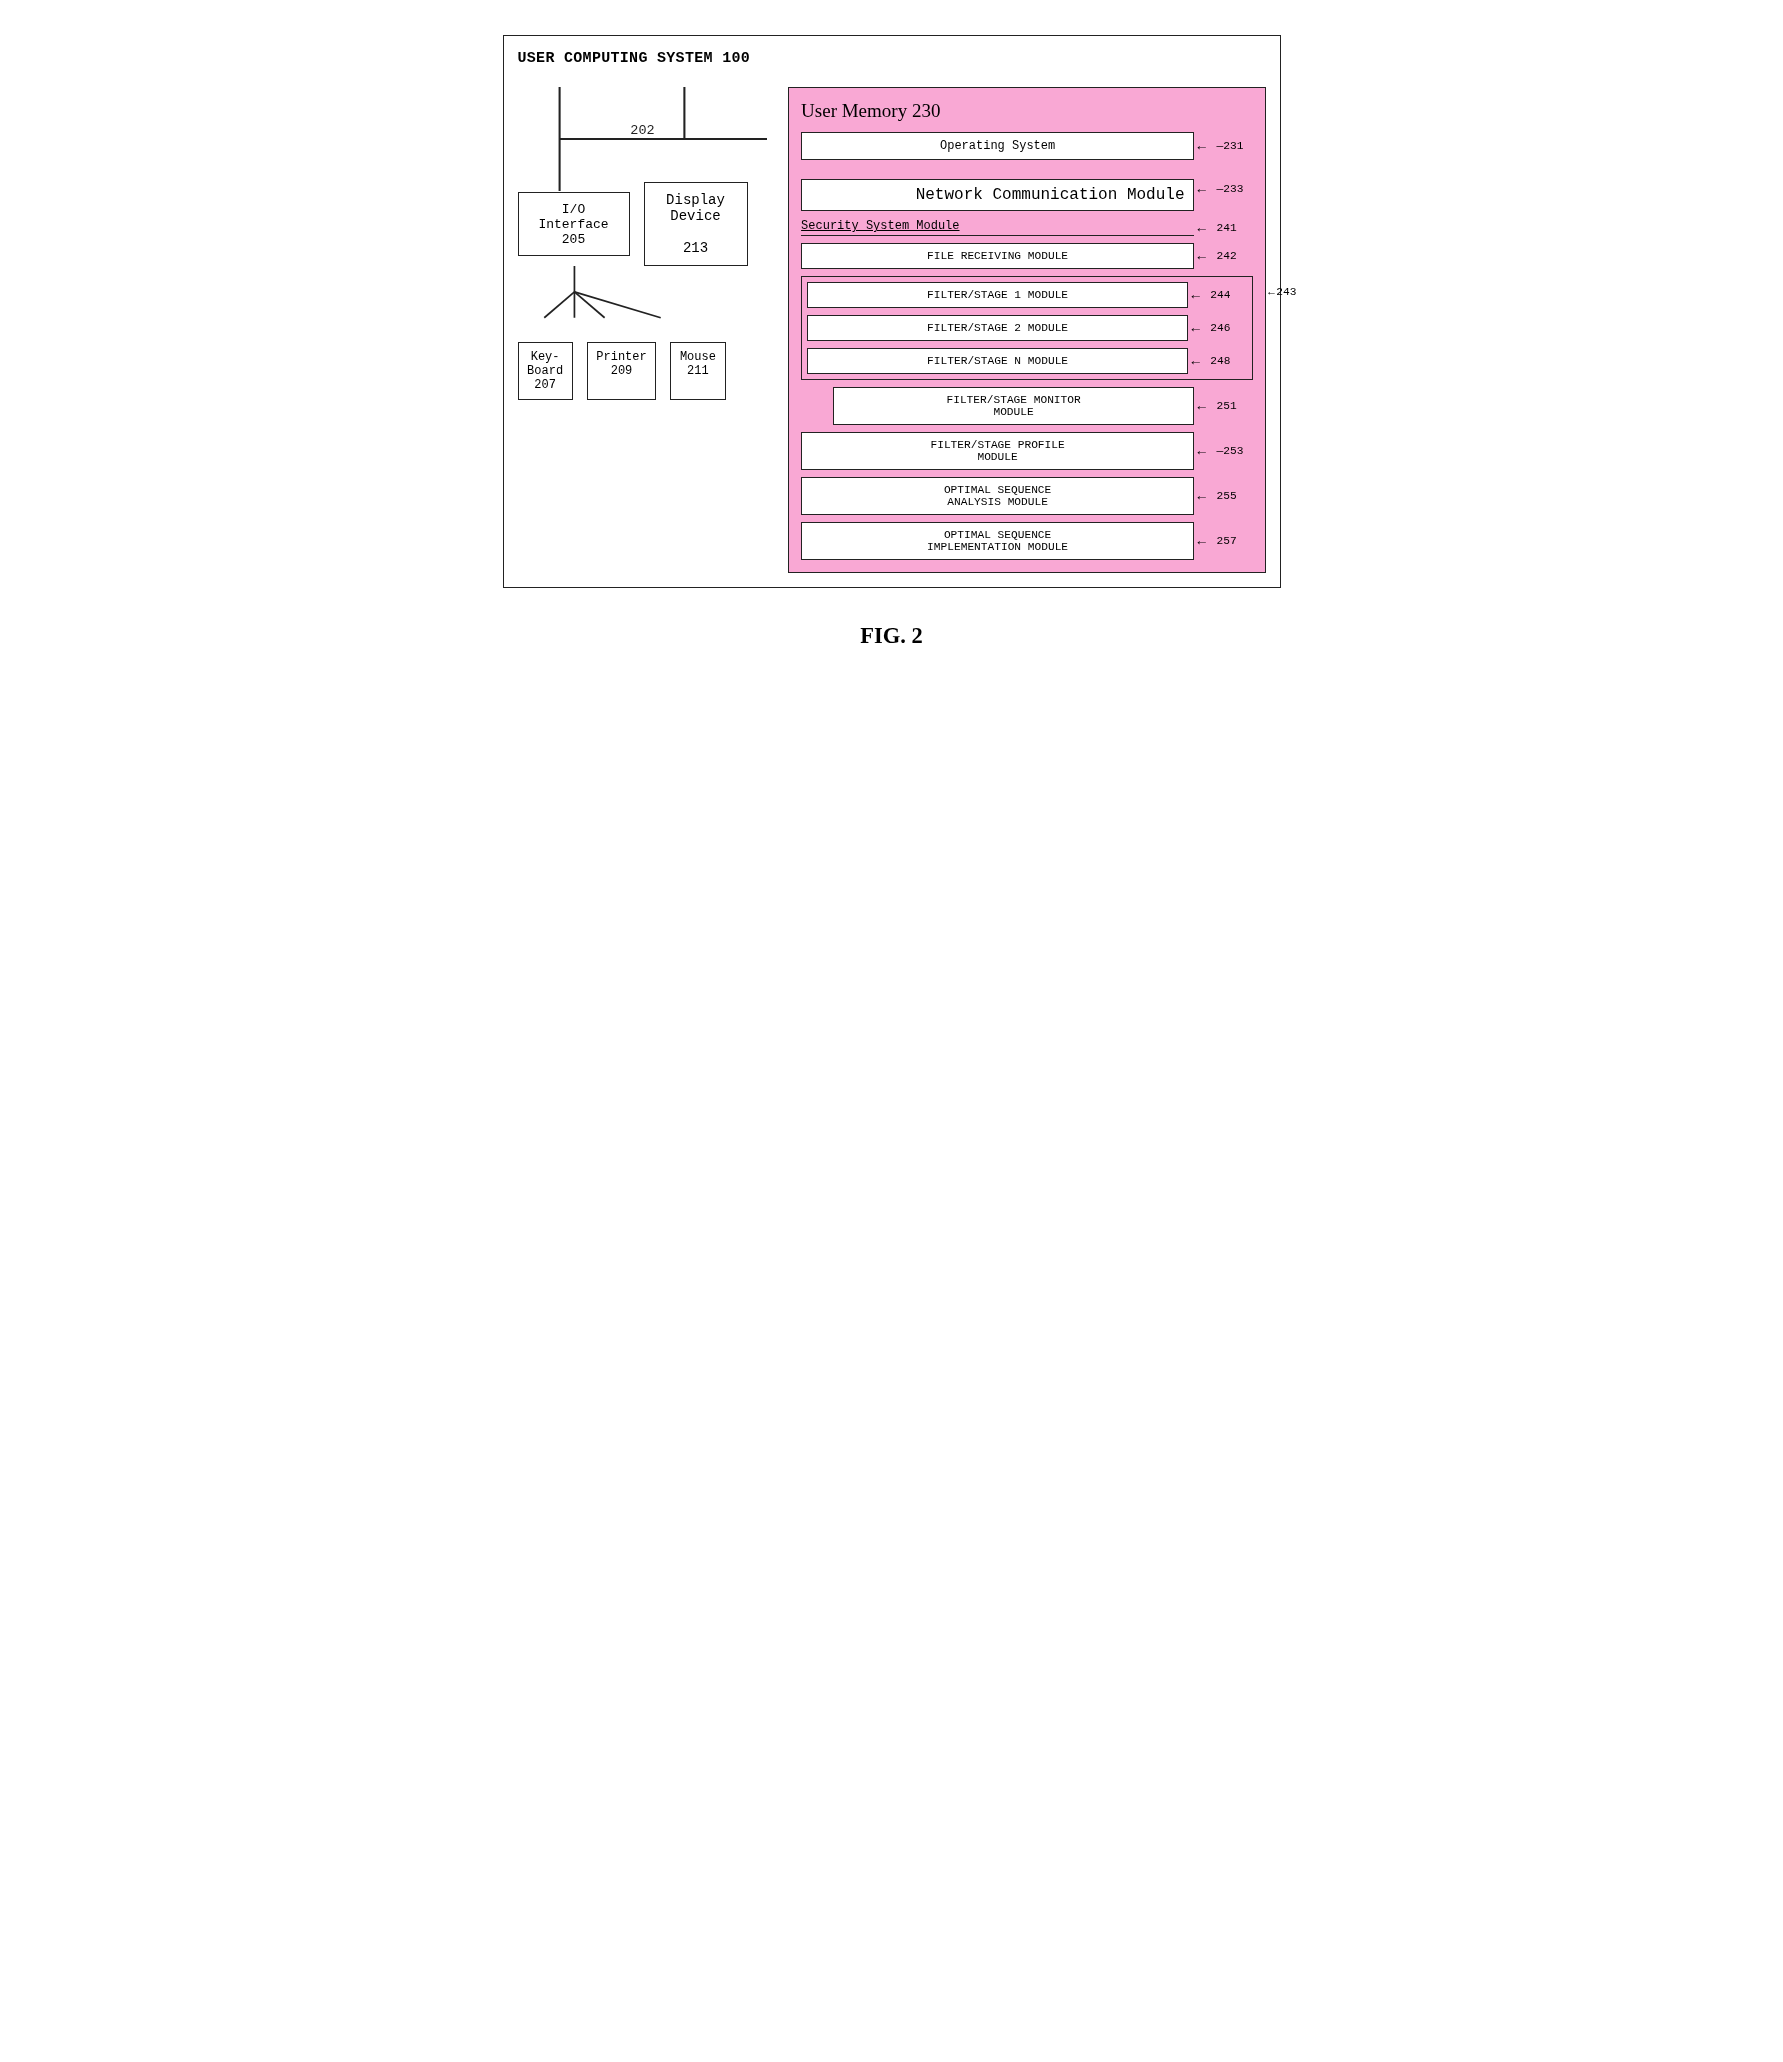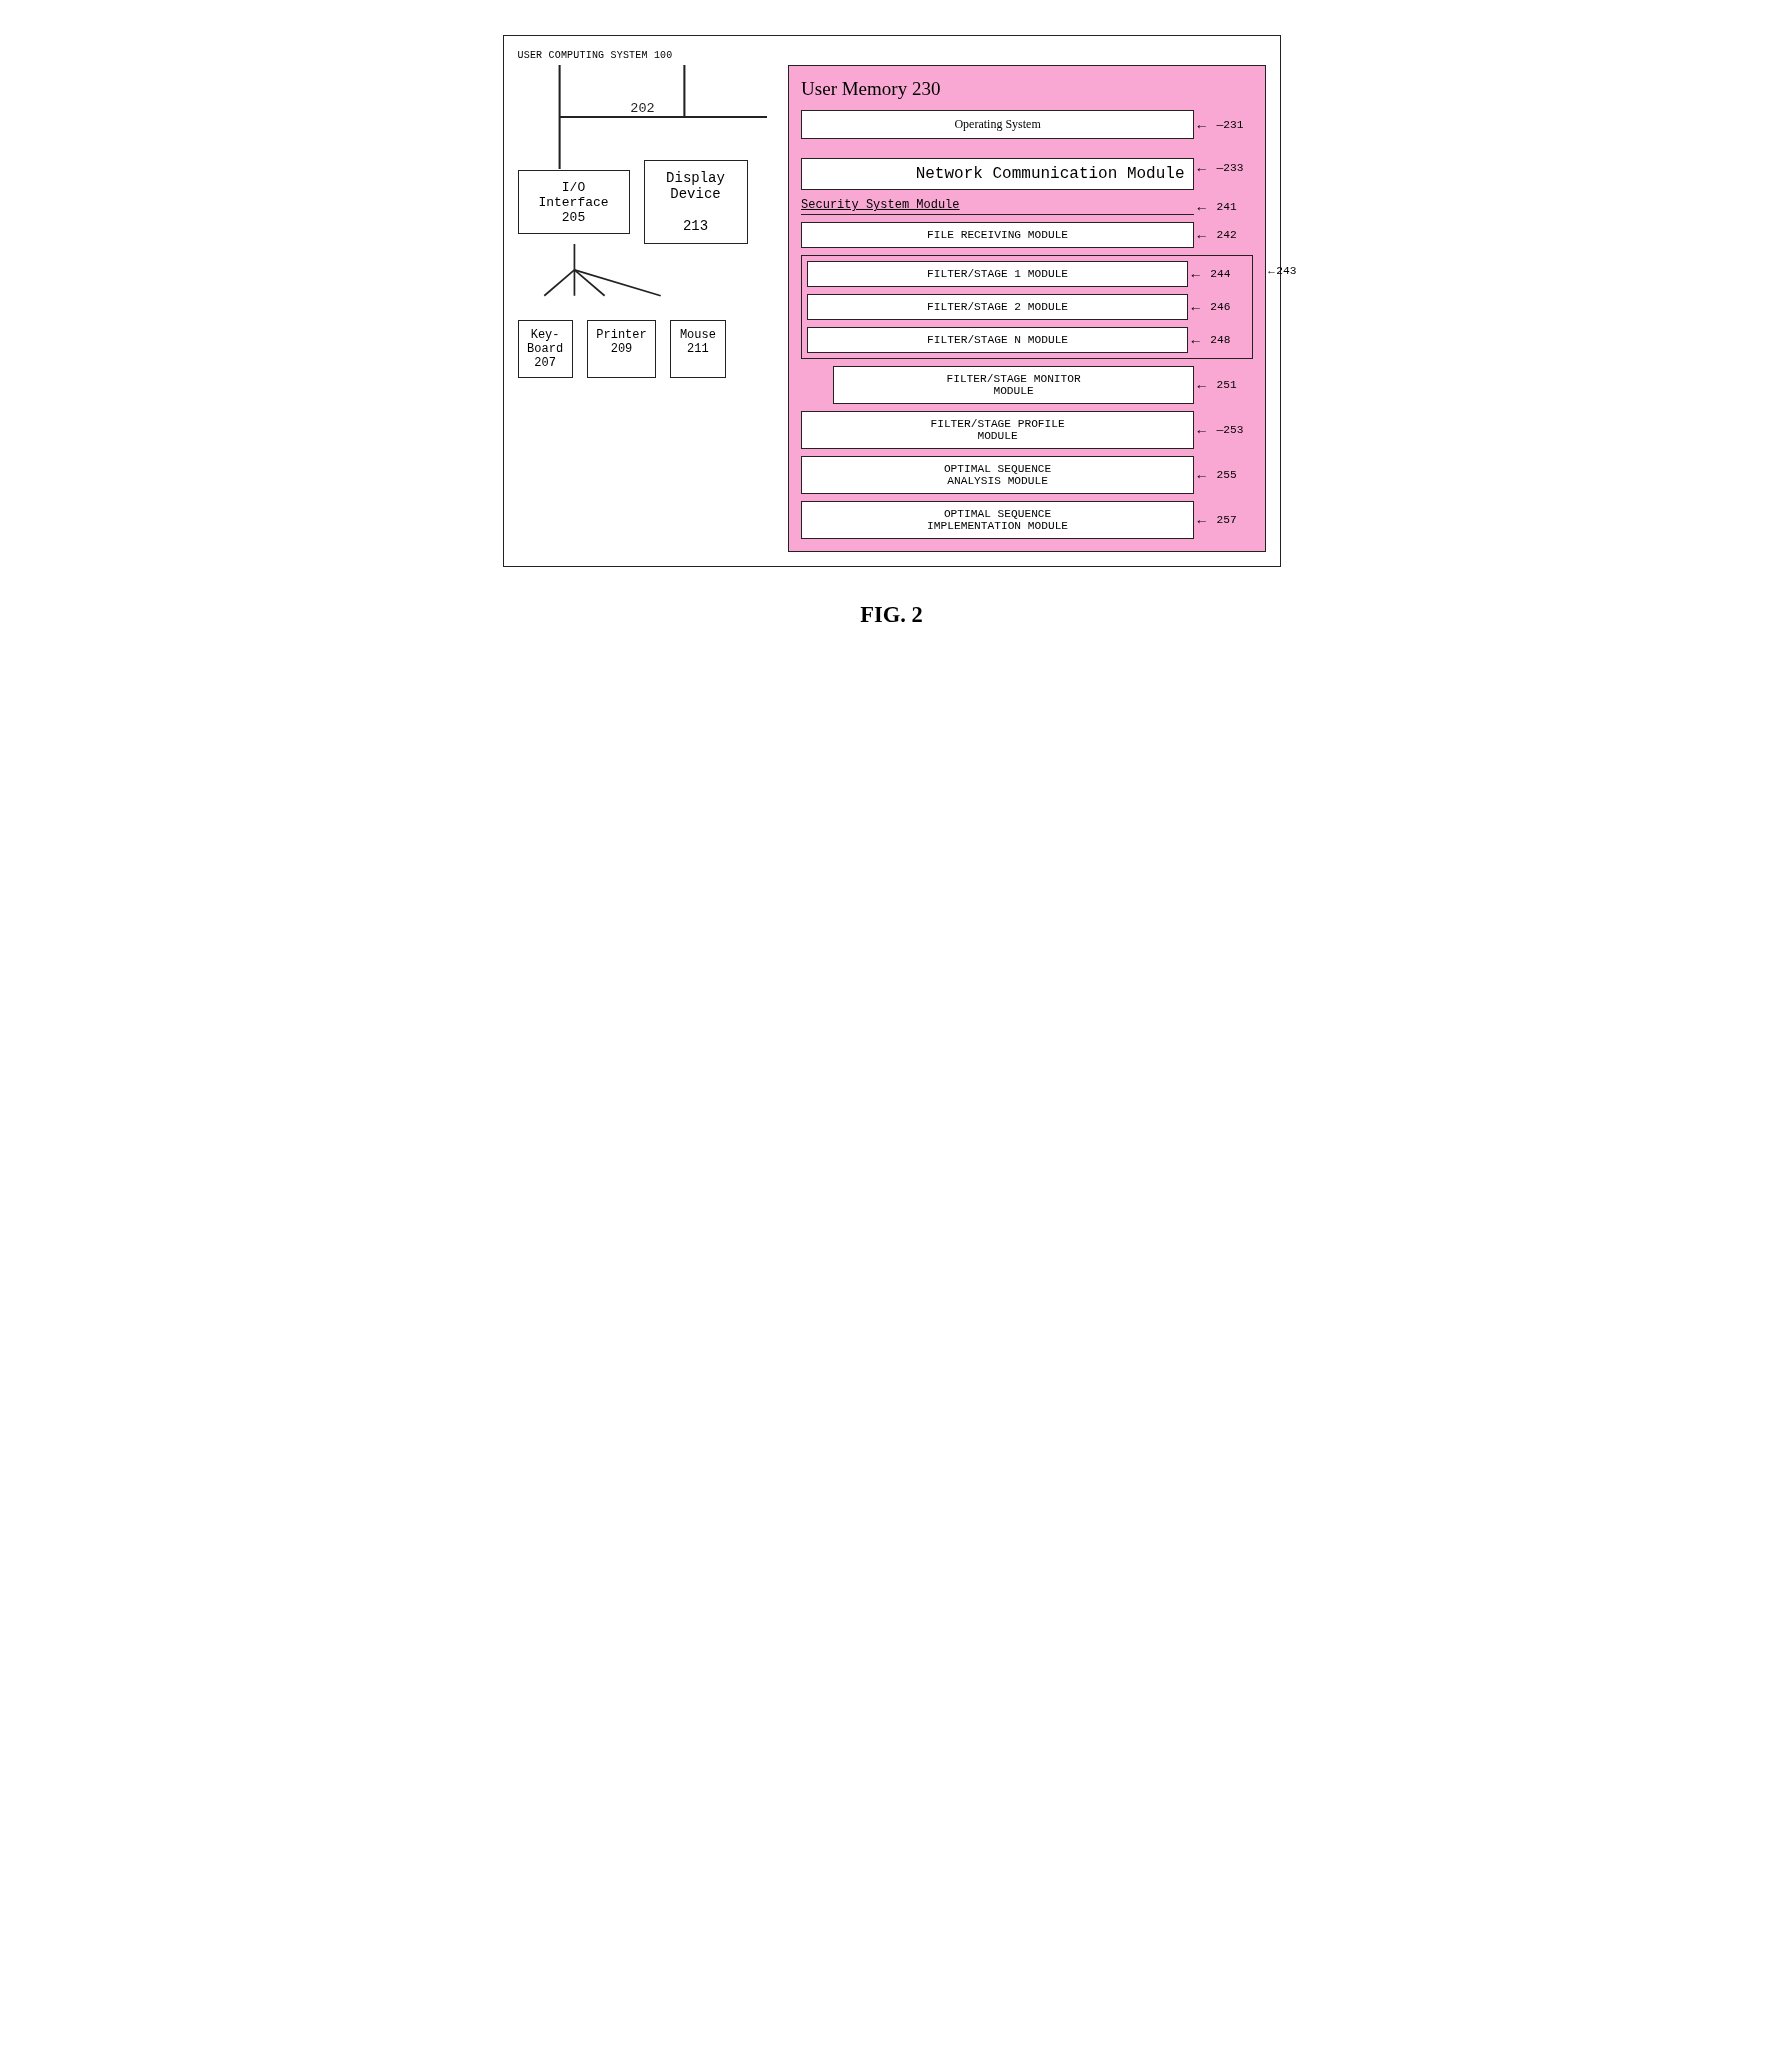--- a/index.html
+++ b/index.html
@@ -16,23 +16,23 @@
 
     .outer-box {
       border: 1.7px solid #222;
       width: 778px;
       padding: 14px;
       position: relative;
       background: #fff;
     }
 
     .outer-title {
-      font-size: 10px;
-      font-weight: normal;
-      margin-bottom: 4px;
+      font-size: 15px;
+      font-weight: bold;
+      margin-bottom: 20px;
       letter-spacing: 0.02em;
     }
 
     .main-layout {
       display: flex;
       gap: 21px;
       align-items: flex-start;
     }
 
     .top-row {
@@ -244,21 +244,21 @@
           <span>Mouse</span><br>
           <span>211</span>
         </div>
       </div>
     </div>
 
     <div class="right-col">
       <div class="memory-title">User Memory 230</div>
 
       <div class="module-row">
-        <div class="module-box" style="text-align:center; font-family:Liberation Serif, serif; font-size:12px;">Operating System</div>
+        <div class="module-box" style="text-align:center; font-family:Liberation Mono, monospace; font-size:12px;">Operating System</div>
         <span class="arrow-left">←</span>
         <span class="ref-label">—231</span>
       </div>
 
       <div class="module-row">
         <div class="module-box" style="text-align:right; font-family:'Courier New'; font-size:16px;margin-top:12px;">Network Communication Module</div>
         <span class="arrow-left">←</span>
         <span class="ref-label">—233</span>
       </div>
 

